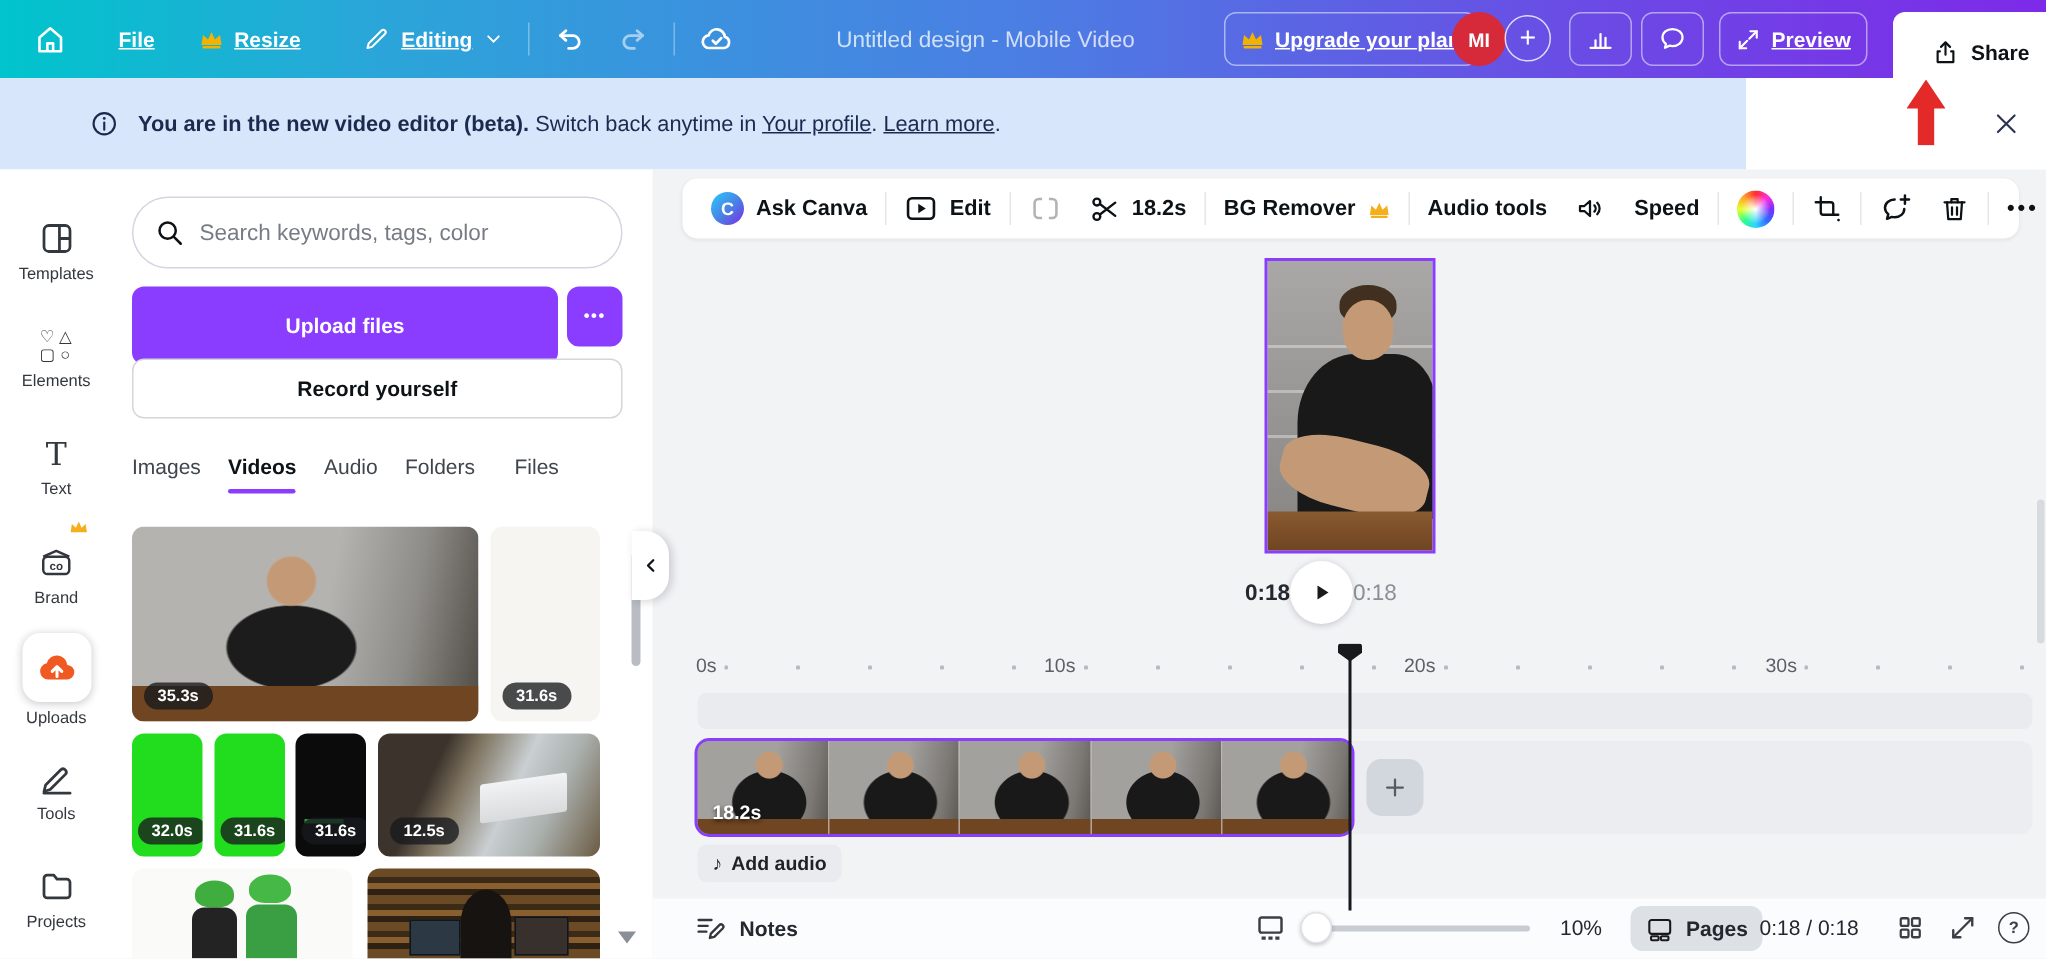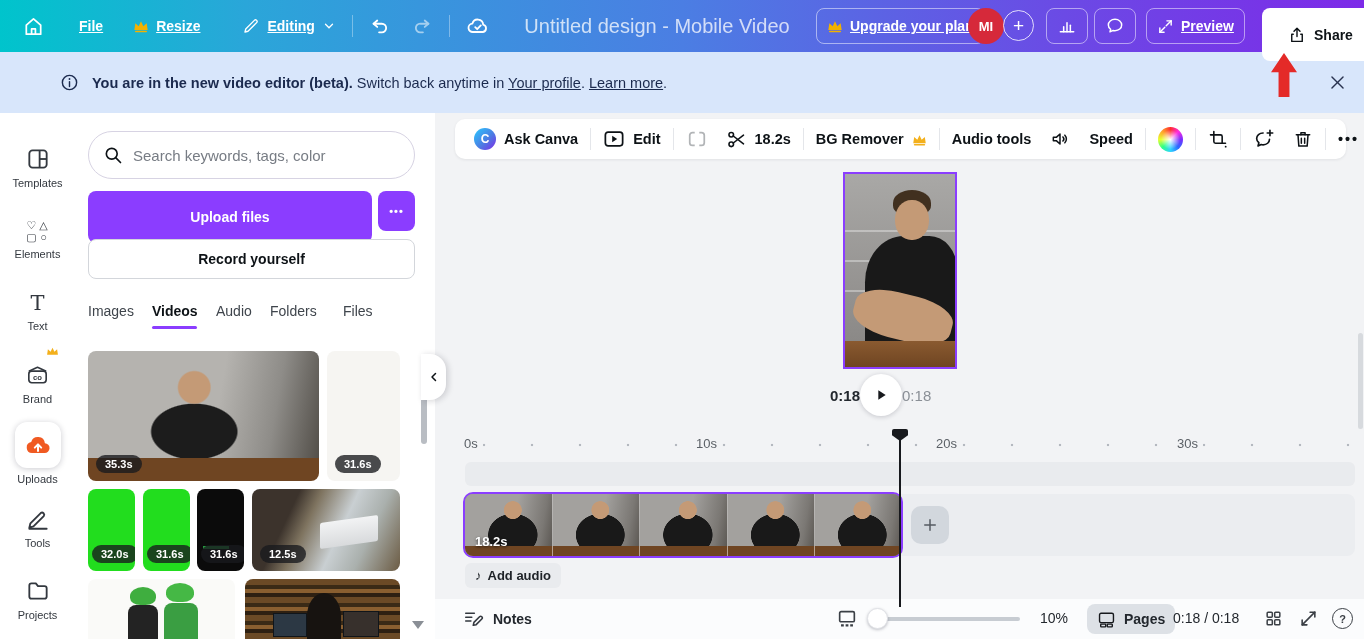--- a/index.html
+++ b/index.html
@@ -10,31 +10,31 @@
   svg { display:block; }
 
   
   .topbar { left:0; top:0; width:1364px; height:52px;
     background:linear-gradient(90deg,#00c4cc 0%,#2aa6d9 18%,#4b7ee3 50%,#6b4ae5 78%,#7d2ae8 100%);
     display:flex; align-items:center; color:#fff; z-index:5; }
   .tb-btn { display:flex; align-items:center; gap:7px; height:36px; padding:0 10px;
     border-radius:8px; font-size:14px; font-weight:700; color:#fff; cursor:pointer;text-decoration:underline; }
   .tb-sep { width:1px; height:22px; background:rgba(255,255,255,.35); margin:0 6px; }
   .tb-outline { border:1px solid rgba(255,255,255,.5); }
-  .tb-title { position:absolute; left:482px; width:350px; text-align:center; font-size:20px;
+  .tb-title { position:absolute; left:482px; width:350px; text-align:center; font-size:15px;
     color:rgba(255,255,255,.75); font-weight:400; white-space:nowrap; }
   .avatar { width:36px; height:36px; border-radius:50%; background:#d6293a; color:#fff;
     font-size:13px; font-weight:700; display:flex; align-items:center; justify-content:center; }
   .plus-circle { width:31px; height:31px; border-radius:50%; border:1.5px solid rgba(255,255,255,.8);
     display:flex; align-items:center; justify-content:center; font-size:19px; font-weight:400; }
   .share-btn { background:#fff; color:#0d1216; height:53px; border-radius:8px;
     display:flex; align-items:center; gap:8px; padding:0 26px; font-size:14px; font-weight:700; }
 
   
-  .banner { left:0; top:52px; width:1364px; height:61px; background:#d8e6fb;
+  .banner { left:0; top:52px; width:1164px; height:61px; background:#d8e6fb;
     display:flex; align-items:center; color:#1b2a4e; font-size:14.5px; }
   .banner a { color:#1b2a4e; text-decoration:underline; cursor:pointer; }
   .banner .b { font-weight:700; }
 
   
   .rail { left:0; top:113px; width:75px; height:526px; background:#fff; }
   .rail-item { position:absolute; left:0; width:75px; height:66px; display:flex; flex-direction:column;
     align-items:center; justify-content:center; gap:5px; cursor:pointer; color:#33383f; }
   .rail-item .lbl { font-size:11px; color:#33383f; }
   .up-card { width:46px; height:46px; border-radius:12px; background:#fff;

